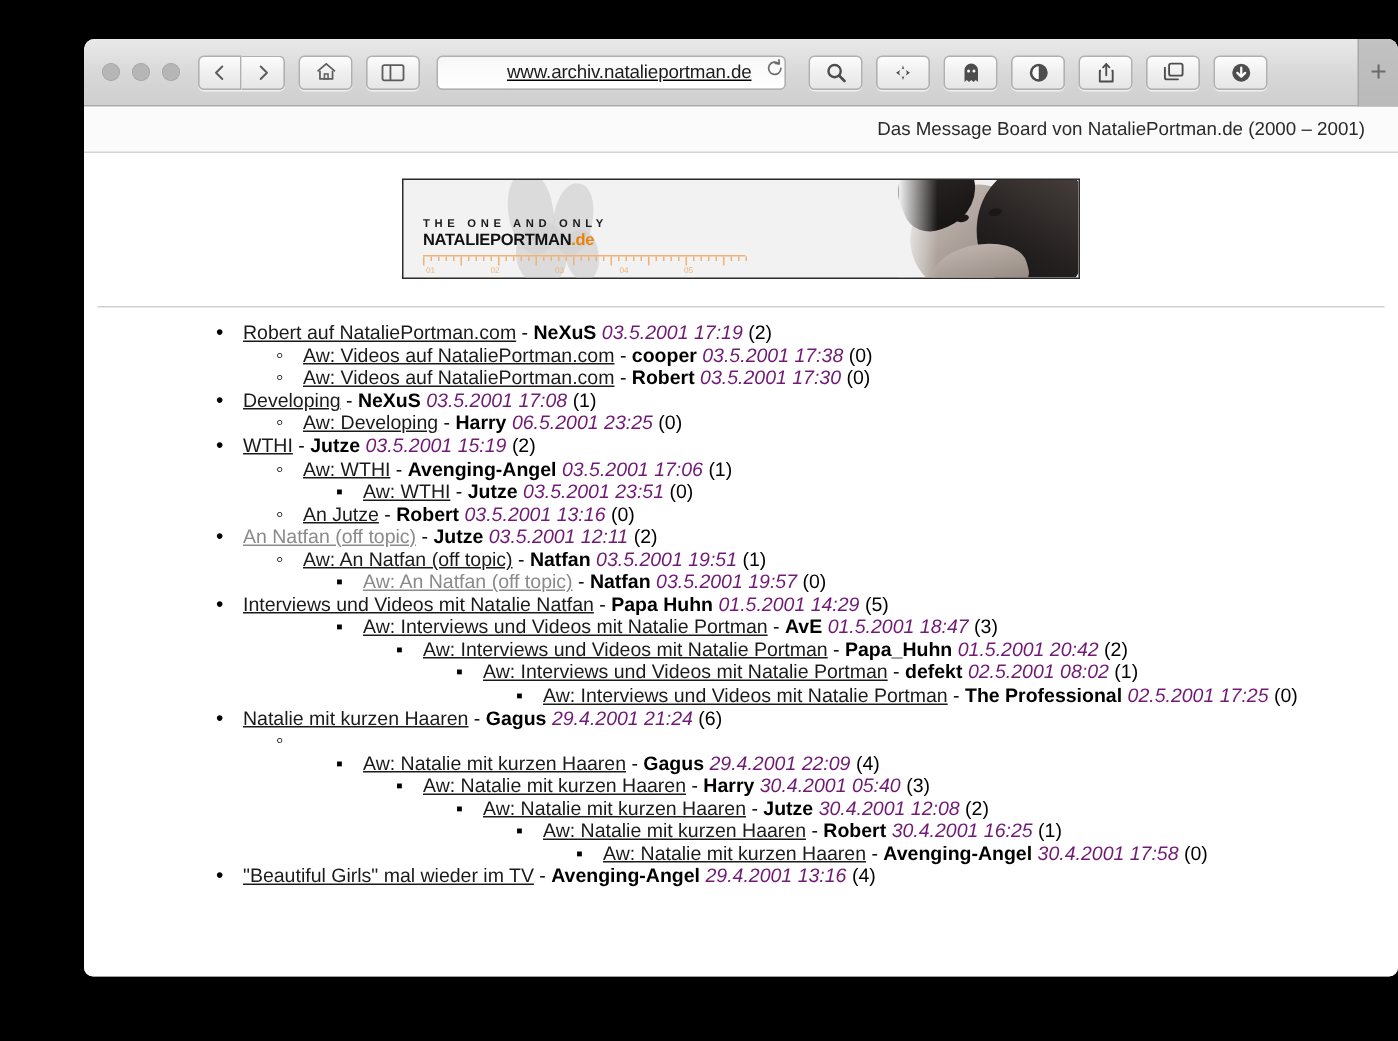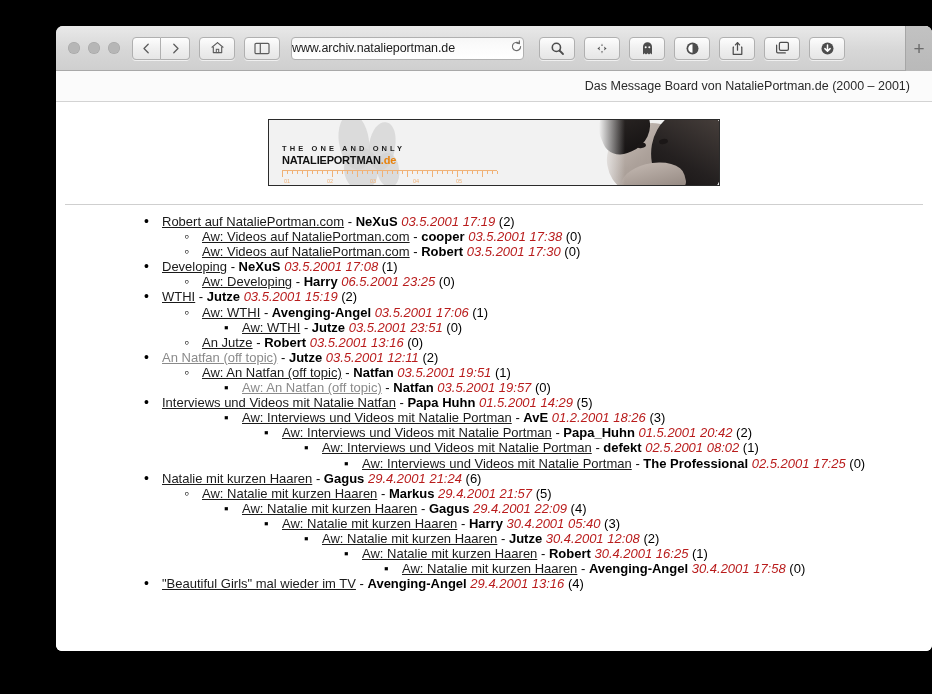--- a/index.html
+++ b/index.html
@@ -85,24 +85,25 @@
 
   #url-field {
     flex: 1 1 auto;
     height: 23px;
     margin: 0 9px 0 2px;
     border: 1px solid #b0b0b0;
     border-radius: 4px;
     background: linear-gradient(to bottom, #f7f7f7 0%, #fbfbfb 40%, #ffffff 100%);
     display: flex;
     align-items: center;
-    justify-content: space-between;
+    justify-content: flex-end;
     position: relative;
     box-sizing: border-box;
     max-width: 233px;
+    text-decoration: underline;
   }
   #url-text {
     font-size: 12.5px;
     color: #1c1c1c;
     letter-spacing: -0.1px;
   }
   #reload-icon {
     margin-left: 9px;
     color: #6d6d6d;
   }
@@ -319,21 +320,21 @@
 
   .rowtext { display: inline-block; }
 
   .thread-link {
     text-decoration: underline;
     color: #1a1a1a;
   }
   .thread-link.visited { color: #8a8a8a; }
   .sep { color: #000; }
   .author { font-weight: bold; color: #000; }
-  .stamp { font-style: italic; color: #b91c1c; }
+  .stamp { font-style: italic; color: #701a75; }
   .count { color: #000; }
 </style>
 </head>
 <body>
 
 <div id="browser-window">
 
   <div id="toolbar">
 
     <div class="traffic-lights">
@@ -551,26 +552,26 @@
         <li class="row"><span class="bullet disc" style="left: 88px;"></span><span class="rowtext" style="margin-left: 106px;"><a class="thread-link">Developing</a><span class="sep"> - </span><span class="author">NeXuS</span> <span class="stamp">03.5.2001 17:08</span> <span class="count">(1)</span></span></li>
         <li class="row"><span class="bullet circle" style="left: 128px;"></span><span class="rowtext" style="margin-left: 146px;"><a class="thread-link">Aw: Developing</a><span class="sep"> - </span><span class="author">Harry</span> <span class="stamp">06.5.2001 23:25</span> <span class="count">(0)</span></span></li>
         <li class="row"><span class="bullet disc" style="left: 88px;"></span><span class="rowtext" style="margin-left: 106px;"><a class="thread-link">WTHI</a><span class="sep"> - </span><span class="author">Jutze</span> <span class="stamp">03.5.2001 15:19</span> <span class="count">(2)</span></span></li>
         <li class="row"><span class="bullet circle" style="left: 128px;"></span><span class="rowtext" style="margin-left: 146px;"><a class="thread-link">Aw: WTHI</a><span class="sep"> - </span><span class="author">Avenging-Angel</span> <span class="stamp">03.5.2001 17:06</span> <span class="count">(1)</span></span></li>
         <li class="row"><span class="bullet square" style="left: 168px;"></span><span class="rowtext" style="margin-left: 186px;"><a class="thread-link">Aw: WTHI</a><span class="sep"> - </span><span class="author">Jutze</span> <span class="stamp">03.5.2001 23:51</span> <span class="count">(0)</span></span></li>
         <li class="row"><span class="bullet circle" style="left: 128px;"></span><span class="rowtext" style="margin-left: 146px;"><a class="thread-link">An Jutze</a><span class="sep"> - </span><span class="author">Robert</span> <span class="stamp">03.5.2001 13:16</span> <span class="count">(0)</span></span></li>
         <li class="row"><span class="bullet disc" style="left: 88px;"></span><span class="rowtext" style="margin-left: 106px;"><a class="thread-link visited">An Natfan (off topic)</a><span class="sep"> - </span><span class="author">Jutze</span> <span class="stamp">03.5.2001 12:11</span> <span class="count">(2)</span></span></li>
         <li class="row"><span class="bullet circle" style="left: 128px;"></span><span class="rowtext" style="margin-left: 146px;"><a class="thread-link">Aw: An Natfan (off topic)</a><span class="sep"> - </span><span class="author">Natfan</span> <span class="stamp">03.5.2001 19:51</span> <span class="count">(1)</span></span></li>
         <li class="row"><span class="bullet square" style="left: 168px;"></span><span class="rowtext" style="margin-left: 186px;"><a class="thread-link visited">Aw: An Natfan (off topic)</a><span class="sep"> - </span><span class="author">Natfan</span> <span class="stamp">03.5.2001 19:57</span> <span class="count">(0)</span></span></li>
         <li class="row"><span class="bullet disc" style="left: 88px;"></span><span class="rowtext" style="margin-left: 106px;"><a class="thread-link">Interviews und Videos mit Natalie Natfan</a><span class="sep"> - </span><span class="author">Papa Huhn</span> <span class="stamp">01.5.2001 14:29</span> <span class="count">(5)</span></span></li>
-        <li class="row"><span class="bullet square" style="left: 168px;"></span><span class="rowtext" style="margin-left: 186px;"><a class="thread-link">Aw: Interviews und Videos mit Natalie Portman</a><span class="sep"> - </span><span class="author">AvE</span> <span class="stamp">01.2.2001 18:26</span> <span class="count">(3)</span></span></li>
+        <li class="row"><span class="bullet square" style="left: 168px;"></span><span class="rowtext" style="margin-left: 186px;"><a class="thread-link">Aw: Interviews und Videos mit Natalie Portman</a><span class="sep"> - </span><span class="author">AvE</span> <span class="stamp">01.5.2001 18:47</span> <span class="count">(3)</span></span></li>
         <li class="row"><span class="bullet square" style="left: 208px;"></span><span class="rowtext" style="margin-left: 226px;"><a class="thread-link">Aw: Interviews und Videos mit Natalie Portman</a><span class="sep"> - </span><span class="author">Papa_Huhn</span> <span class="stamp">01.5.2001 20:42</span> <span class="count">(2)</span></span></li>
         <li class="row"><span class="bullet square" style="left: 248px;"></span><span class="rowtext" style="margin-left: 266px;"><a class="thread-link">Aw: Interviews und Videos mit Natalie Portman</a><span class="sep"> - </span><span class="author">defekt</span> <span class="stamp">02.5.2001 08:02</span> <span class="count">(1)</span></span></li>
         <li class="row"><span class="bullet square" style="left: 288px;"></span><span class="rowtext" style="margin-left: 306px;"><a class="thread-link">Aw: Interviews und Videos mit Natalie Portman</a><span class="sep"> - </span><span class="author">The Professional</span> <span class="stamp">02.5.2001 17:25</span> <span class="count">(0)</span></span></li>
         <li class="row"><span class="bullet disc" style="left: 88px;"></span><span class="rowtext" style="margin-left: 106px;"><a class="thread-link">Natalie mit kurzen Haaren</a><span class="sep"> - </span><span class="author">Gagus</span> <span class="stamp">29.4.2001 21:24</span> <span class="count">(6)</span></span></li>
-        <li class="row"><span class="bullet circle" style="left: 128px;"></span><span class="rowtext" style="margin-left: 146px;"><a class="thread-link">Aw: Natalie mit kurzen Haaren</a><span class="sep"> - </span><span class="author">Markus</span> <span class="stamp">29.4.2001 21:57</span> <span class="count">(5)</span></span></li>
+        <li class="row"><span class="bullet circle" style="left: 128px;"></span></li>
         <li class="row"><span class="bullet square" style="left: 168px;"></span><span class="rowtext" style="margin-left: 186px;"><a class="thread-link">Aw: Natalie mit kurzen Haaren</a><span class="sep"> - </span><span class="author">Gagus</span> <span class="stamp">29.4.2001 22:09</span> <span class="count">(4)</span></span></li>
         <li class="row"><span class="bullet square" style="left: 208px;"></span><span class="rowtext" style="margin-left: 226px;"><a class="thread-link">Aw: Natalie mit kurzen Haaren</a><span class="sep"> - </span><span class="author">Harry</span> <span class="stamp">30.4.2001 05:40</span> <span class="count">(3)</span></span></li>
         <li class="row"><span class="bullet square" style="left: 248px;"></span><span class="rowtext" style="margin-left: 266px;"><a class="thread-link">Aw: Natalie mit kurzen Haaren</a><span class="sep"> - </span><span class="author">Jutze</span> <span class="stamp">30.4.2001 12:08</span> <span class="count">(2)</span></span></li>
         <li class="row"><span class="bullet square" style="left: 288px;"></span><span class="rowtext" style="margin-left: 306px;"><a class="thread-link">Aw: Natalie mit kurzen Haaren</a><span class="sep"> - </span><span class="author">Robert</span> <span class="stamp">30.4.2001 16:25</span> <span class="count">(1)</span></span></li>
         <li class="row"><span class="bullet square" style="left: 328px;"></span><span class="rowtext" style="margin-left: 346px;"><a class="thread-link">Aw: Natalie mit kurzen Haaren</a><span class="sep"> - </span><span class="author">Avenging-Angel</span> <span class="stamp">30.4.2001 17:58</span> <span class="count">(0)</span></span></li>
         <li class="row"><span class="bullet disc" style="left: 88px;"></span><span class="rowtext" style="margin-left: 106px;"><a class="thread-link">"Beautiful Girls" mal wieder im TV</a><span class="sep"> - </span><span class="author">Avenging-Angel</span> <span class="stamp">29.4.2001 13:16</span> <span class="count">(4)</span></span></li>
       </ul>
   </div>
 </div>
 

